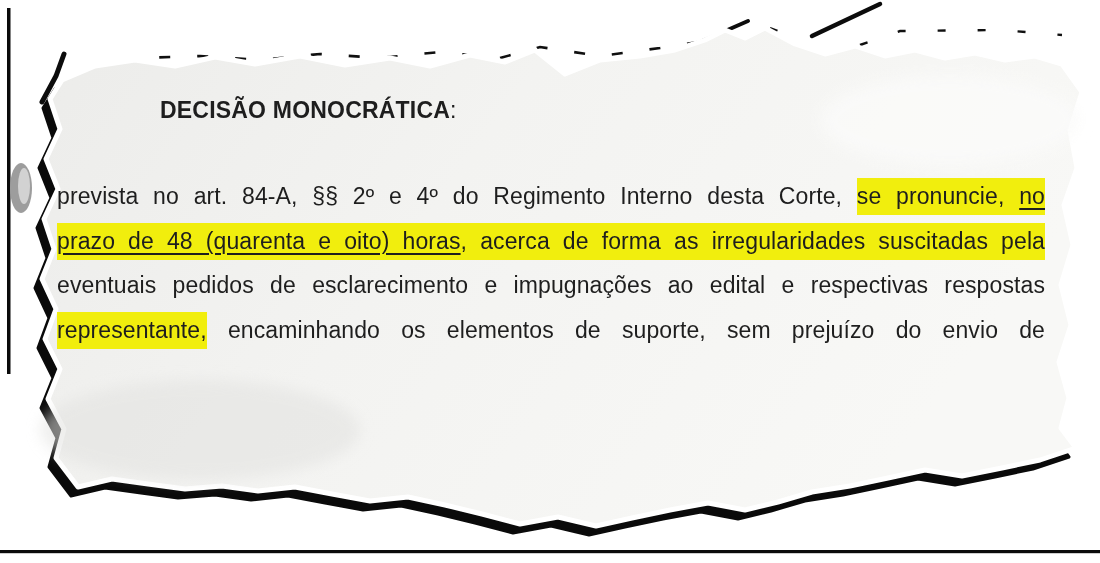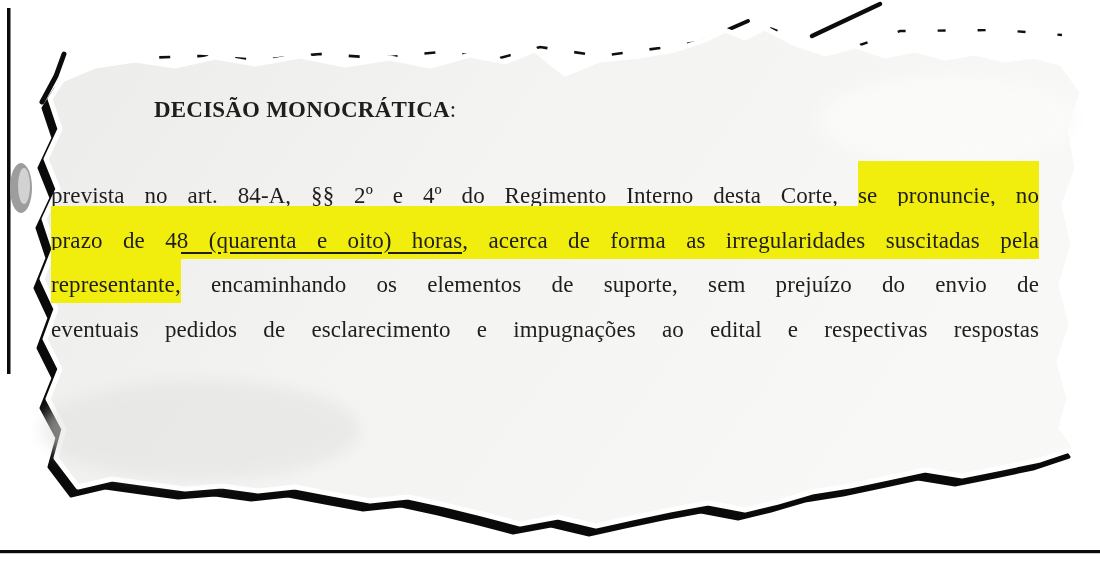--- a/index.html
+++ b/index.html
@@ -5,24 +5,23 @@
   html,body{margin:0;padding:0;background:#ffffff;}
   #stage{
     position:relative;
     width:1100px;height:563px;
     overflow:hidden;
     background:#ffffff;
     font-family:"Liberation Sans", sans-serif;
   }
   #torn-art{position:absolute;left:0;top:0;width:1100px;height:563px;}
   .textblock{
-    position:absolute;left:51px;top:96px;width:988px;
+    position:absolute;left:57px;top:96px;width:988px;
     color:var(--ink,#1e1e1e);
     font-size:23px;
-    font-family:Liberation Serif, serif;
   }
   .heading{
     margin:0 0 50px 103px;
     line-height:28px;
     font-weight:400;
     font-size:23px;
     letter-spacing:0.2px;
   }
   .heading .hbold{font-weight:700;}
   .paragraph{margin:0;}
@@ -32,21 +31,21 @@
     line-height:44.5px;
     height:44.5px;
     letter-spacing:0.1px;
   }
   .tline.indent{text-indent:118px;}
   .tline.last{text-align-last:left;}
   .regular{font-weight:400;}
   .bold{font-weight:700;}
   .highlight,.highlight-underline{
     background:var(--hl,#f1ee0d);
-    padding:22px 0 6px;
+    padding:5px 0 6px;
   }
   .highlight-underline{
     text-decoration:underline;
     text-decoration-thickness:2px;
     text-underline-offset:4px;
     text-decoration-color:var(--ink,#1e1e1e);
   }
 </style>
 </head>
 <body>
@@ -102,18 +101,18 @@
     <ellipse cx="950" cy="120" rx="130" ry="45" fill="#fbfbfa" opacity="0.8" filter="url(#soft)"></ellipse>
 
     <rect x="0" y="550" width="1100" height="3.2" fill="#0b0b0b"></rect>
   </svg>
 
   <div class="textblock">
     <h1 class="heading"><span class="hbold">DECISÃO MONOCRÁTICA</span><span>:</span></h1>
     <div class="paragraph">
         <div class="tline"><span class="regular">prevista no art. 84-A, §§ 2º e 4º do Regimento Interno desta Corte, </span><span class="highlight">se pronuncie, </span><span class="highlight-underline">no</span></div>
         <div class="tline"><span class="highlight-underline">prazo de 48 (quarenta e oito) horas</span><span class="highlight">, acerca de forma as irregularidades suscitadas pela</span></div>
+        <div class="tline"><span class="regular">eventuais pedidos de esclarecimento e impugnações ao edital e respectivas respostas</span></div>
         <div class="tline"><span class="highlight">representante,</span><span class="regular"> encaminhando os elementos de suporte, sem prejuízo do envio de</span></div>
-        <div class="tline"><span class="regular">eventuais pedidos de esclarecimento e impugnações ao edital e respectivas respostas</span></div>
       </div>
   </div>
 
 </div>
 
 </body></html>

